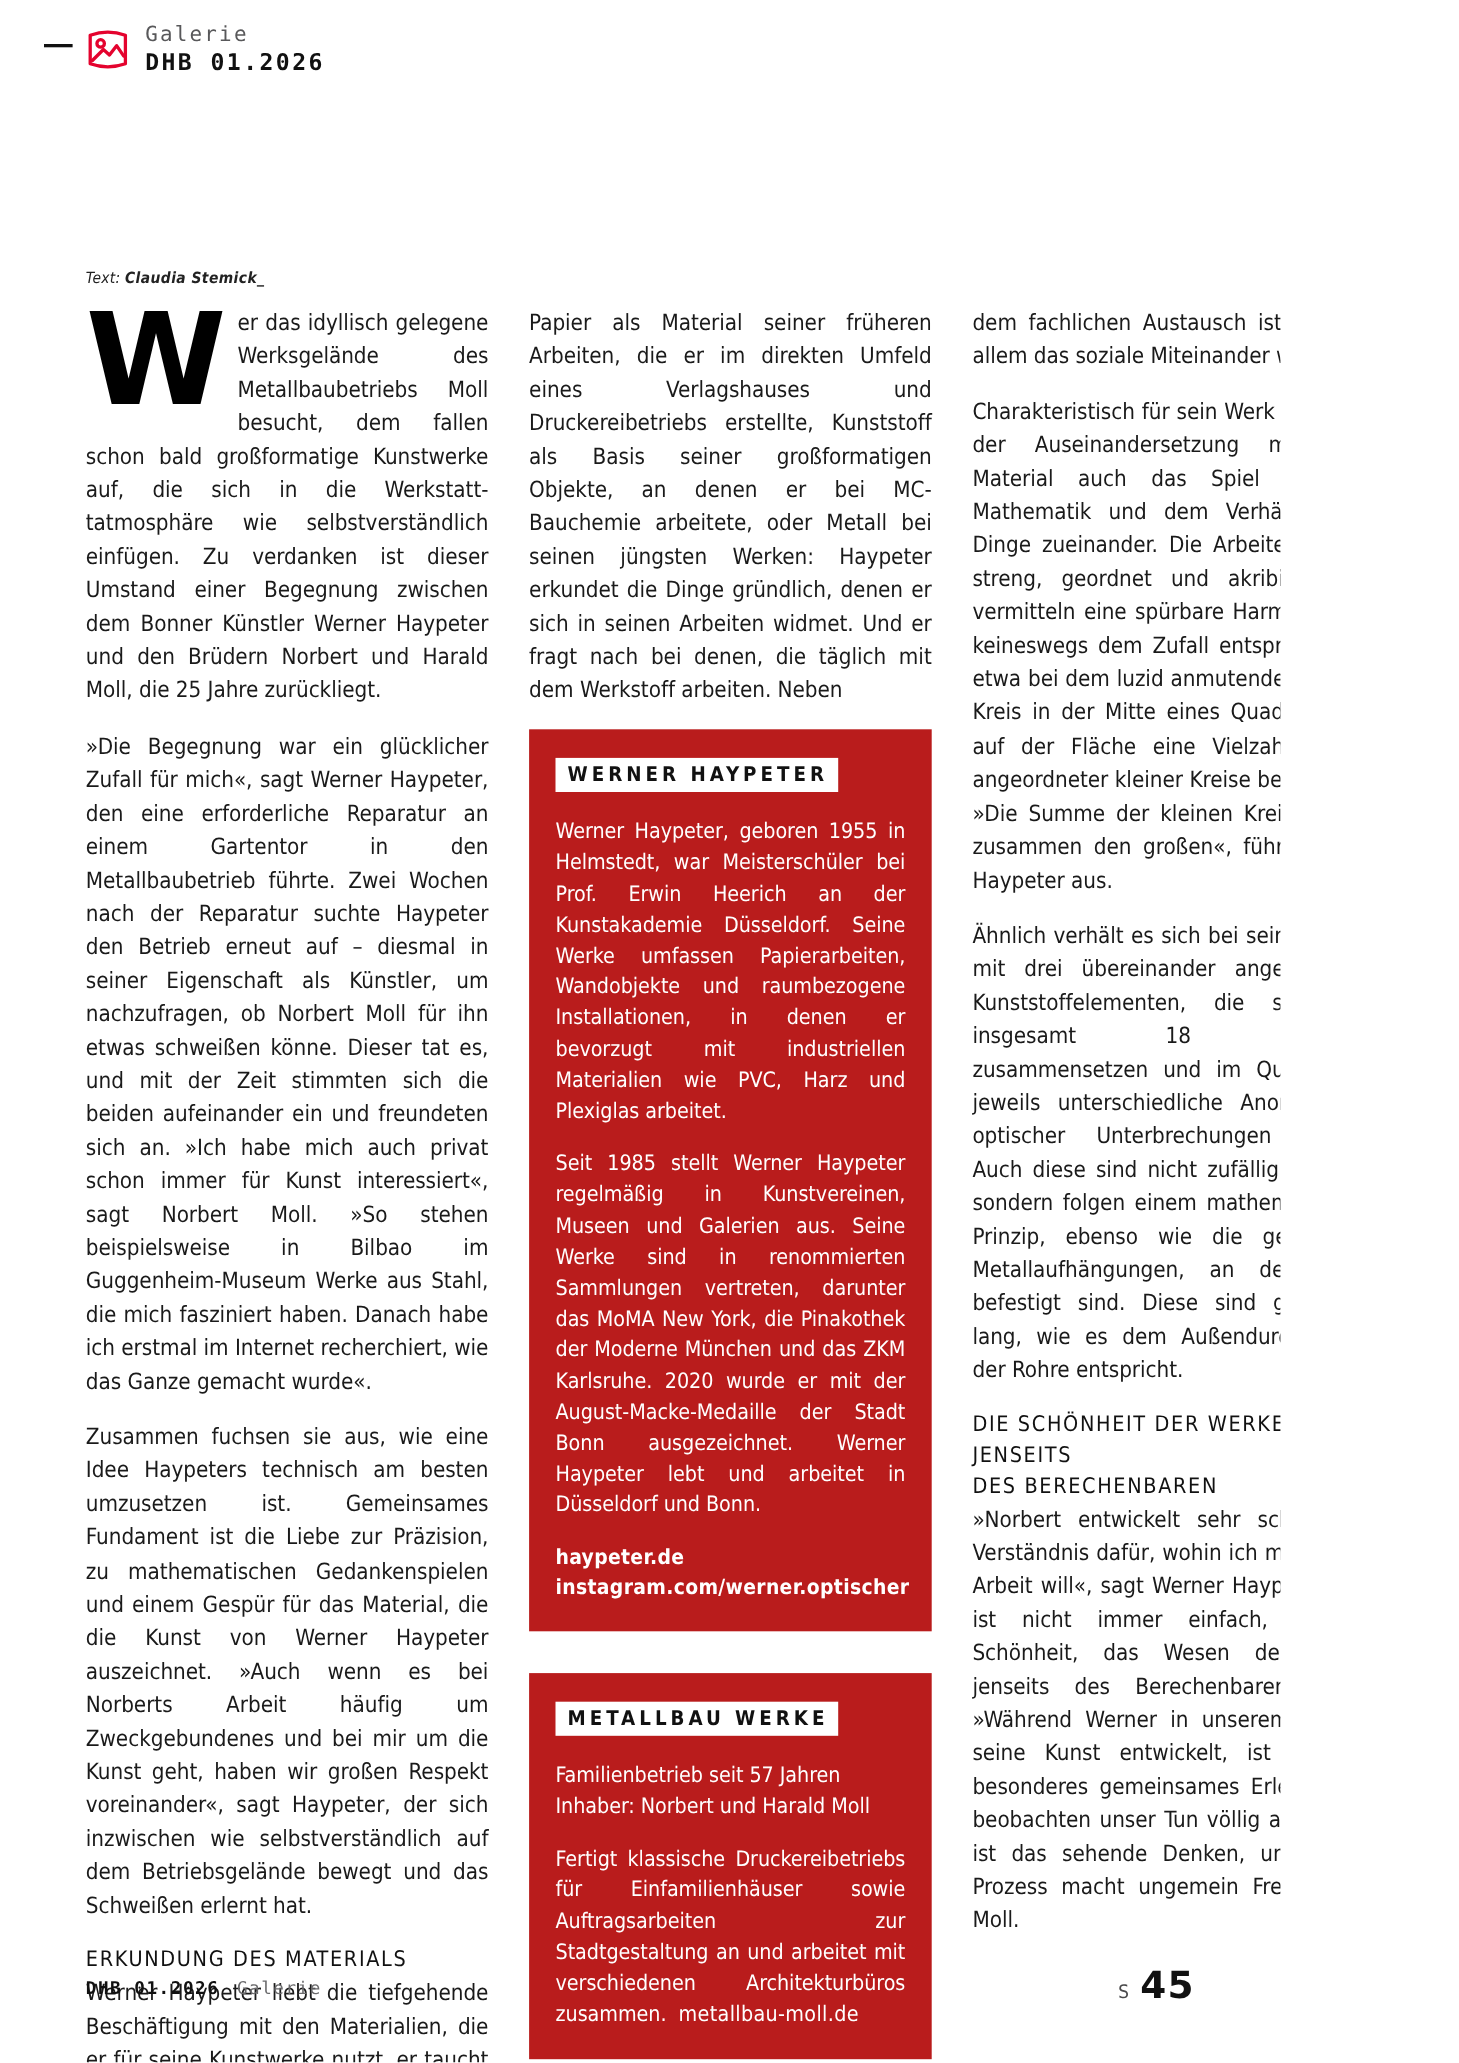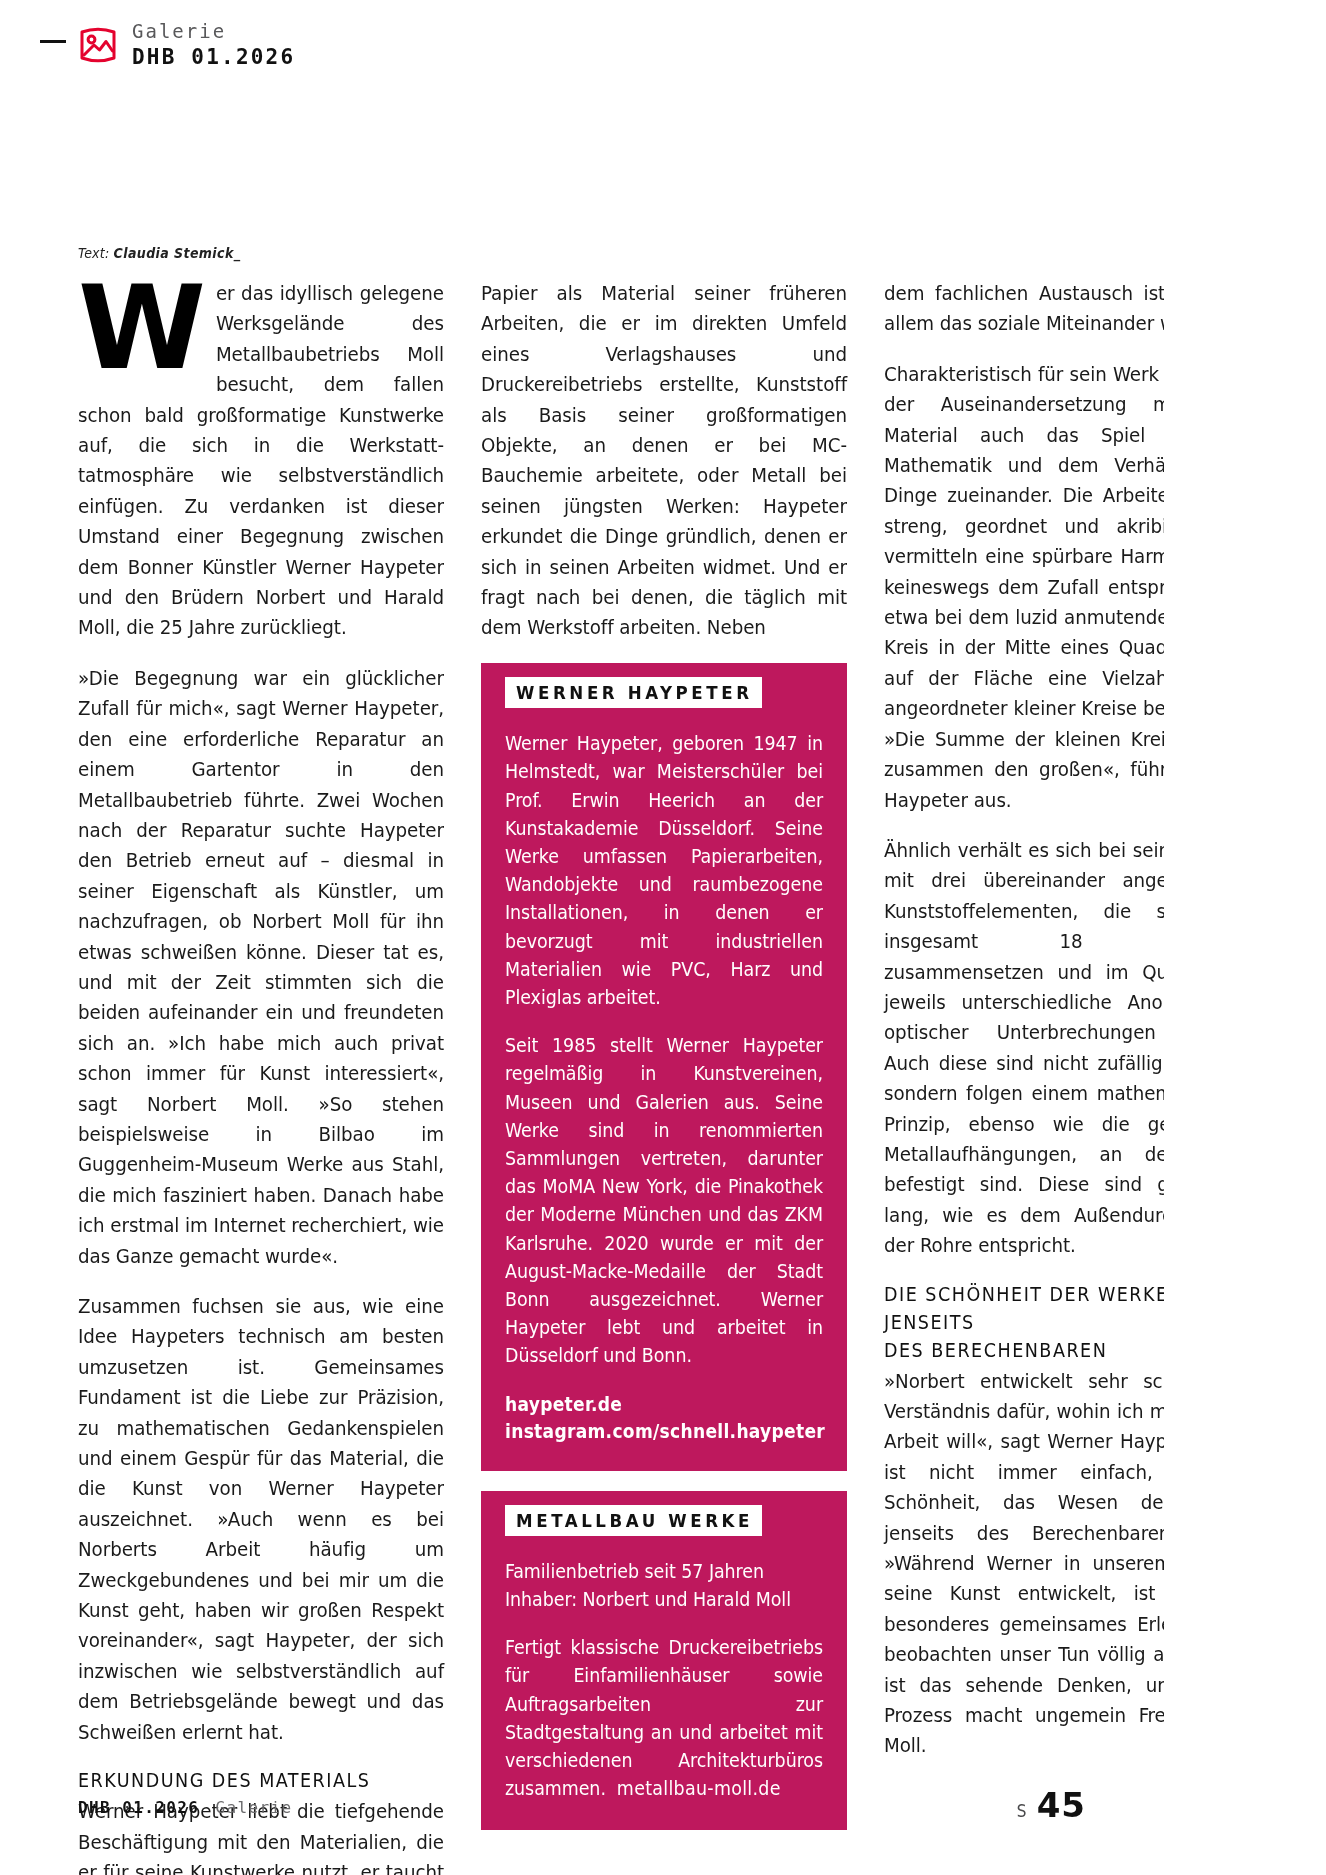--- a/index.html
+++ b/index.html
@@ -118,24 +118,24 @@
     font-size: 19.5px;
     font-weight: normal;
     letter-spacing: 1.5px;
     line-height: 28px;
     color: #111111;
     text-transform: uppercase;
   }
 
   
   .infobox {
-    background: #be185d;
-    color: #ffffff;
-    padding: 14px 24px 26px 24px;
-    margin: 0 0 20px 0;
+    background: #b91c1c;
+    color: #ffffff;
+    padding: 26px 24px 26px 24px;
+    margin: 0 0 38px 0;
     box-sizing: border-box;
   }
   .infobox .tag {
     display: inline-block;
     background: #ffffff;
     color: #111111;
     font-size: 18.5px;
     font-weight: bold;
     letter-spacing: 3.6px;
     padding: 5px 9px 5px 11px;
@@ -245,24 +245,24 @@
       <p class="body">Zusammen fuchsen sie aus, wie eine Idee Haypeters technisch am besten umzusetzen ist. Gemeinsames Fundament ist die Liebe zur Präzision, zu mathematischen Gedankenspielen und einem Gespür für das Material, die die Kunst von Werner Haypeter auszeichnet. »Auch wenn es bei Norberts Arbeit häufig um Zweckgebundenes und bei mir um die Kunst geht, haben wir großen Respekt voreinander«, sagt Haypeter, der sich inzwischen wie selbstverständlich auf dem Betriebsgelände bewegt und das Schweißen erlernt hat.</p>
       <h2 class="section">ERKUNDUNG DES MATERIALS</h2>
       <p class="body tight">Werner Haypeter liebt die tiefgehende Beschäftigung mit den Materialien, die er für seine Kunstwerke nutzt, er taucht in Produktionsprozesse ein, sucht den Austausch mit den Handwerkern und Mitarbeitern. Ob</p>
     </div>
 
     <div class="col">
       <p class="body">Papier als Material seiner früheren Arbeiten, die er im direkten Umfeld eines Verlagshauses und Druckereibetriebs erstellte, Kunststoff als Basis seiner großformatigen Objekte, an denen er bei MC-Bauchemie arbeitete, oder Metall bei seinen jüngsten Werken: Haypeter erkundet die Dinge gründlich, denen er sich in seinen Arbeiten widmet. Und er fragt nach bei denen, die täglich mit dem Werkstoff arbeiten. Neben</p>
 
       <div class="infobox">
         <span class="tag">WERNER HAYPETER</span>
-        <p>Werner Haypeter, geboren 1947 in Helmstedt, war Meisterschüler bei Prof. Erwin Heerich an der Kunstakademie Düsseldorf. Seine Werke umfassen Papierarbeiten, Wandobjekte und raumbezogene Installationen, in denen er bevorzugt mit industriellen Materialien wie PVC, Harz und Plexiglas arbeitet.</p>
+        <p>Werner Haypeter, geboren 1955 in Helmstedt, war Meisterschüler bei Prof. Erwin Heerich an der Kunstakademie Düsseldorf. Seine Werke umfassen Papierarbeiten, Wandobjekte und raumbezogene Installationen, in denen er bevorzugt mit industriellen Materialien wie PVC, Harz und Plexiglas arbeitet.</p>
         <p>Seit 1985 stellt Werner Haypeter regelmäßig in Kunstvereinen, Museen und Galerien aus. Seine Werke sind in renommierten Sammlungen vertreten, darunter das MoMA New York, die Pinakothek der Moderne München und das ZKM Karlsruhe. 2020 wurde er mit der August-Macke-Medaille der Stadt Bonn ausgezeichnet. Werner Haypeter lebt und arbeitet in Düsseldorf und Bonn.</p>
         <a class="link" href="#">haypeter.de</a>
-        <a class="link" href="#">instagram.com/schnell.haypeter</a>
+        <a class="link" href="#">instagram.com/werner.optischer</a>
       </div>
 
       <div class="infobox">
         <span class="tag">METALLBAU WERKE</span>
         <p style="text-align:left;">
           <span>Familienbetrieb seit 57 Jahren</span><br>
           <span>Inhaber: Norbert und Harald Moll</span>
         </p>
         <p class="last"><span>Fertigt klassische Druckereibetriebs für Einfamilienhäuser sowie Auftragsarbeiten zur Stadtgestaltung an und arbeitet mit verschiedenen Architekturbüros zusammen.</span>&nbsp; <a class="inline-link" href="#">metallbau-moll.de</a></p>
       </div>

